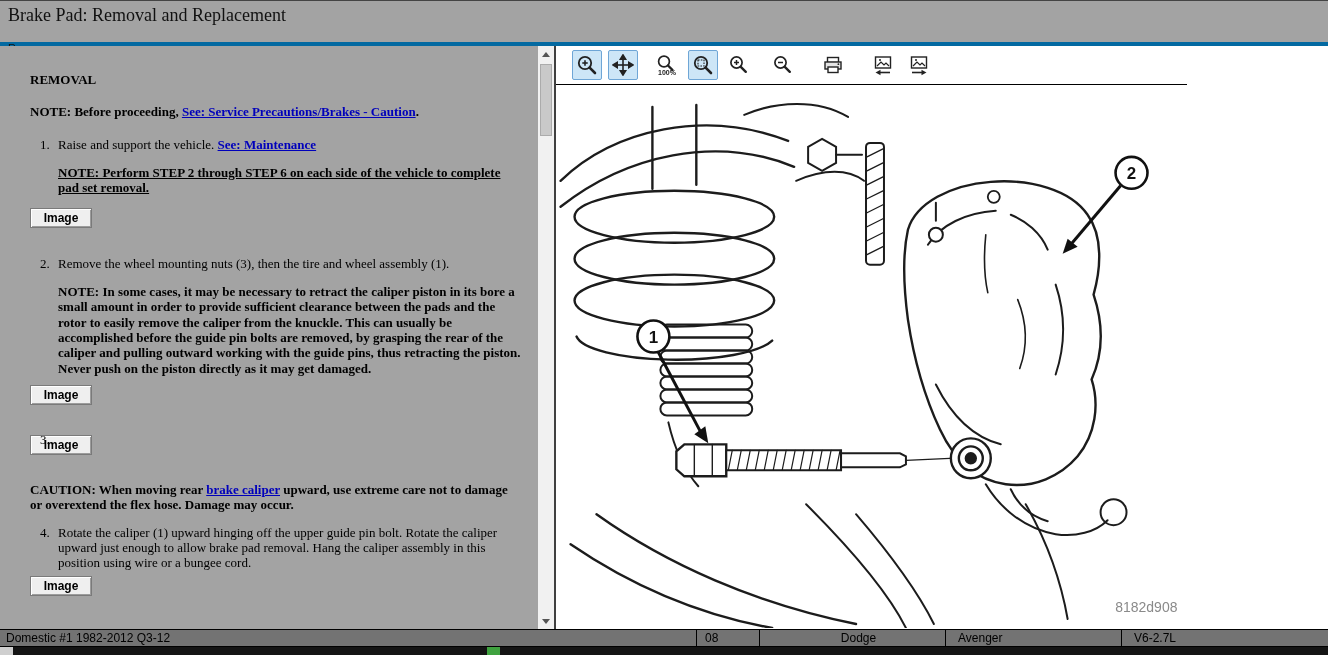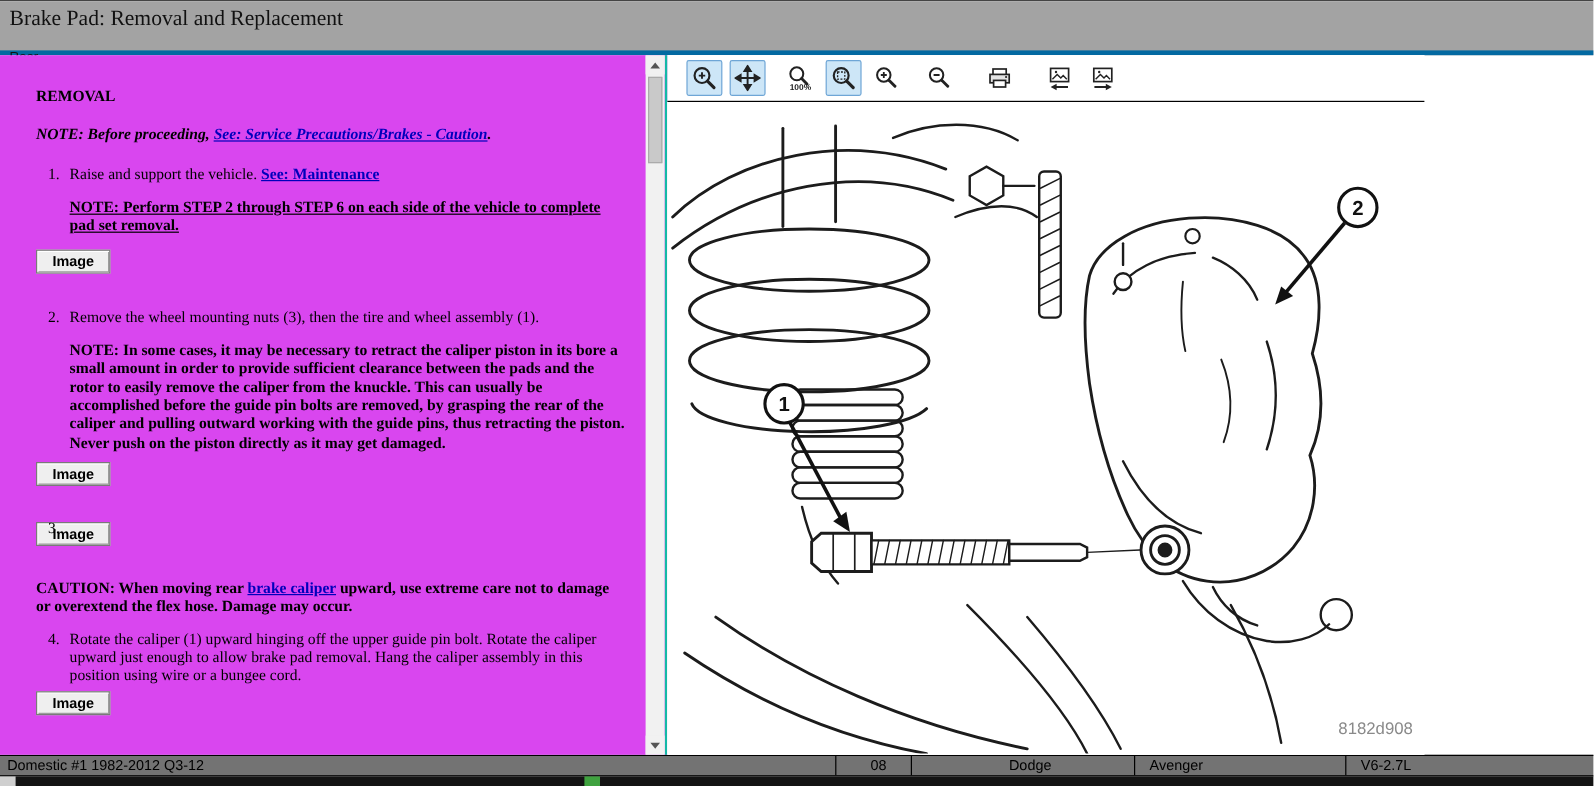--- a/index.html
+++ b/index.html
@@ -7,28 +7,28 @@
   body { width:1328px; height:655px; overflow:hidden; font-family:"Liberation Sans", sans-serif; }
   .app { width:1328px; height:655px; position:relative; background:#fff; border-top:1px solid #444; }
 
   
   .titlebar { height:45px; border-bottom:4px solid #0369a1; padding:4px 0 0 8px; background:#a3a3a3; }
   .title { font-family:"Liberation Serif", serif; font-size:18px; color:#111; }
   .subtitle { font-size:11px; color:#111; margin-top:16px; }
 
   
   .main { display:flex; height:583px; }
-  .left-pane { width:556px; height:583px; position:relative; border-right:2px solid #14b8a6; background:#d946ef; overflow:hidden; }
+  .left-pane { width:556px; height:583px; position:relative; border-right:2px solid #404040; background:#a3a3a3; overflow:hidden; }
   .right-pane { width:631px; height:583px; background:#fff; display:flex; flex-direction:column; }
 
   
   .article { font-family:"Liberation Serif", serif; font-size:13px; color:#000; line-height:1.18;
              padding:26px 0 0 30px; width:560px; }
   .sec-head { font-weight:bold; font-size:13px; }
-  .note1 { font-weight:bold; margin-top:17px; max-width:500px;font-style:italic; }
+  .note1 { font-weight:bold; margin-top:17px; max-width:500px; }
   .step { position:relative; padding-left:18px; margin-left:10px; max-width:470px; }
   .step-num { position:absolute; left:0; top:0; }
   .s1 { margin-top:17px; }
   .step-note { font-weight:bold; margin-left:28px; margin-top:13px; max-width:458px; }
   .u { text-decoration:underline; }
   .img-btn { display:inline-block; margin-top:12px; font-family:"Liberation Sans", sans-serif;
              font-size:12px; font-weight:bold; color:#000; background:#efefef;
              border:1px solid #7a7a7a; box-shadow:inset 1px 1px 0 #ffffff, inset -1px -1px 0 #9c9c9c;
              padding:2px 0; width:62px; text-align:center; cursor:pointer; }
   .s2 { margin-top:28px; }
@@ -61,21 +61,21 @@
   .gap-m { margin-left:14px; }
 
   
   .figure-area { flex:1 1 auto; position:relative; background:#fff; }
   .figure-area svg { display:block; }
 
   
   .statusbar { height:18px; border-top:1px solid #000; border-bottom:1px solid #000; display:flex; font-size:12px; color:#000; background:#737373; }
   .sb-cell { border-right:1px solid #000; padding:1px 0 0 6px; overflow:hidden; white-space:nowrap; }
   .cell-coverage { width:697px; }
-  .cell-year { width:63px; padding-left:8px;text-align:center; }
+  .cell-year { width:63px; padding-left:8px; }
   .cell-make { width:186px; padding-left:12px;text-align:center; }
   .cell-model { width:176px; padding-left:12px; }
   .cell-engine { flex:1; border-right:none; padding-left:12px; }
 
   
   .bottom-strip { height:9px; background:#141414; position:relative; }
   .frag-a { position:absolute; left:0; top:0; width:13px; height:9px; background:#cfcfcf; }
   .frag-b { position:absolute; left:487px; top:0; width:13px; height:9px; background:#3fa23f; }
 </style>
 </head>

